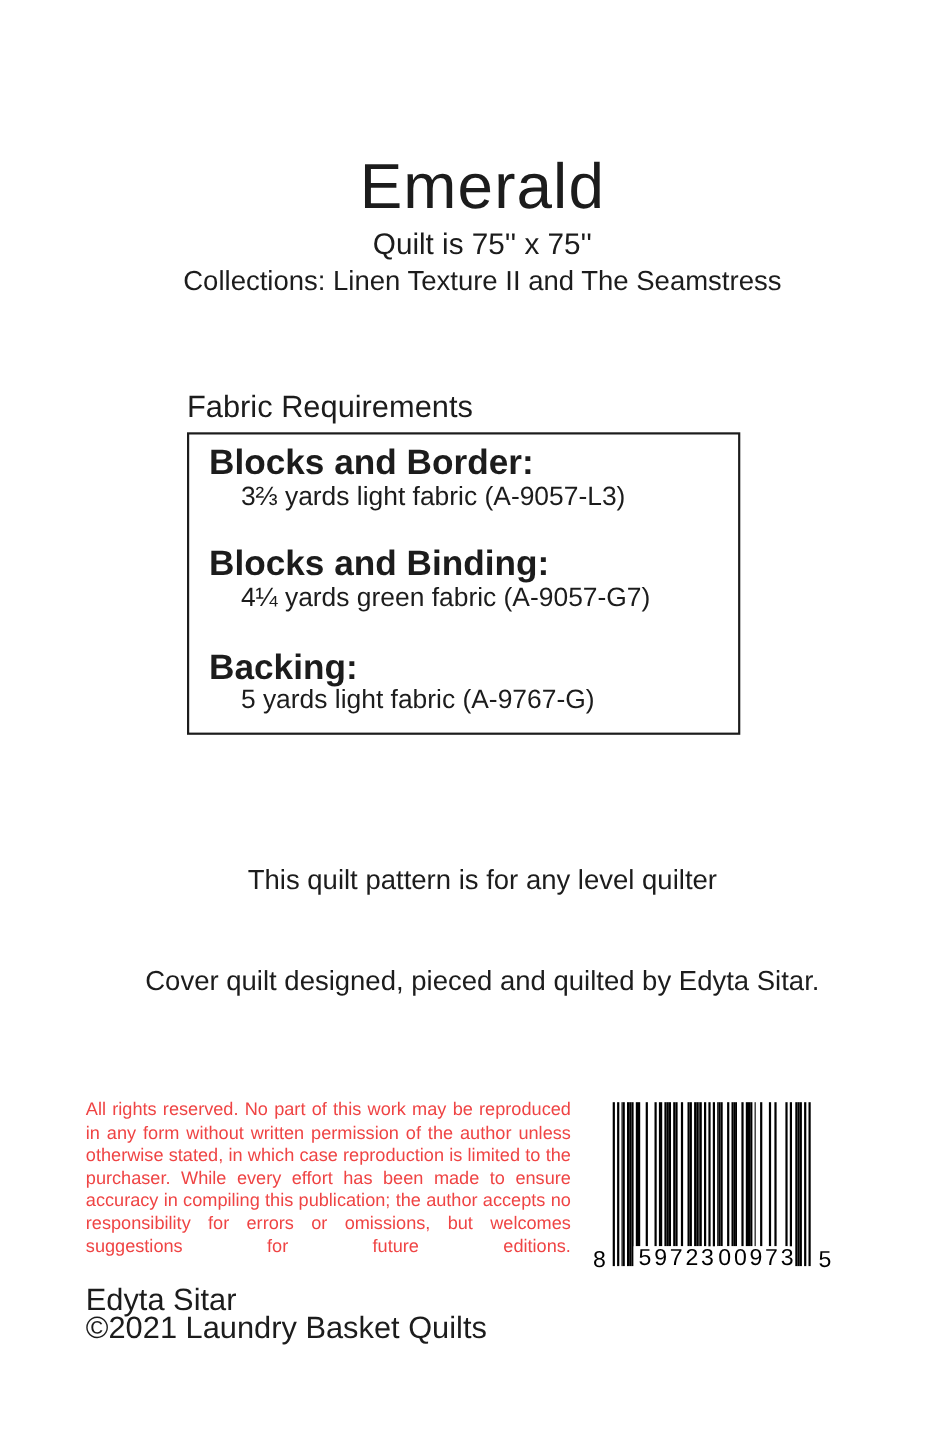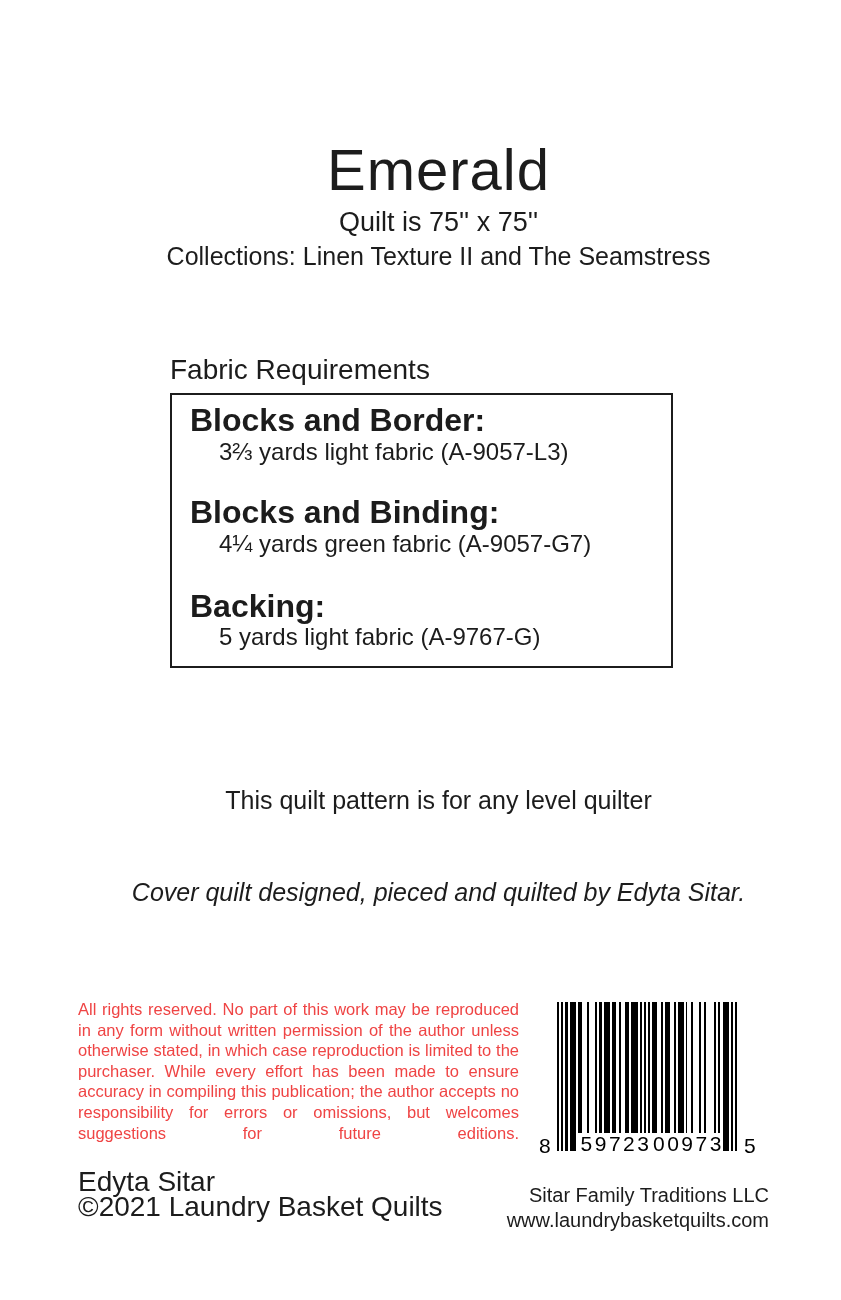--- a/index.html
+++ b/index.html
@@ -23,21 +23,21 @@
   .fr-heading { left:170px; top:352px; font-size:28px; line-height:36px; font-weight:400; }
   .fr-box { left:170px; top:393px; width:503px; height:275px; border:2px solid #1c1c1c; }
 
   .fr-label { left:190px; font-size:32px; line-height:29px; font-weight:700; }
   .fr-value { left:219px; font-size:24px; line-height:30px; font-weight:400; }
   .fr-label-1 { top:406px; } .fr-value-1 { top:437px; }
   .fr-label-2 { top:498px; } .fr-value-2 { top:529px; }
   .fr-label-3 { top:592px; } .fr-value-3 { top:622px; }
 
   .level-line  { top:785px; font-size:25px; line-height:30px; }
-  .credit-line { top:877px; font-size:25px; line-height:30px;font-style:italic; }
+  .credit-line { top:877px; font-size:25px; line-height:30px; }
 
   .legal {
     left:78px; top:999px; width:441px;
     font-size:16.5px; line-height:20.6px;
     text-align:justify; text-align-last:justify;
     color:#ef4444;
   }
 
   .barcode { left:557px; top:1002px; width:182px; height:156px; }
   .bc-bars { display:flex; align-items:flex-start; height:149px; }
@@ -185,18 +185,14 @@
     <span class="bc-digit bc-d-g1">59723</span>
     <span class="bc-digit bc-d-g2">00973</span>
     <span class="bc-digit bc-d-right">5</span>
   </div>
 
   <div class="abs footer-left">
     <div>Edyta Sitar</div>
     <div>©2021 Laundry Basket Quilts</div>
   </div>
 
-  <div class="abs footer-right">
-    <div>Sitar Family Traditions LLC</div>
-    <div>www.laundrybasketquilts.com</div>
-  </div>
 
 </div>
 
 </body></html>

